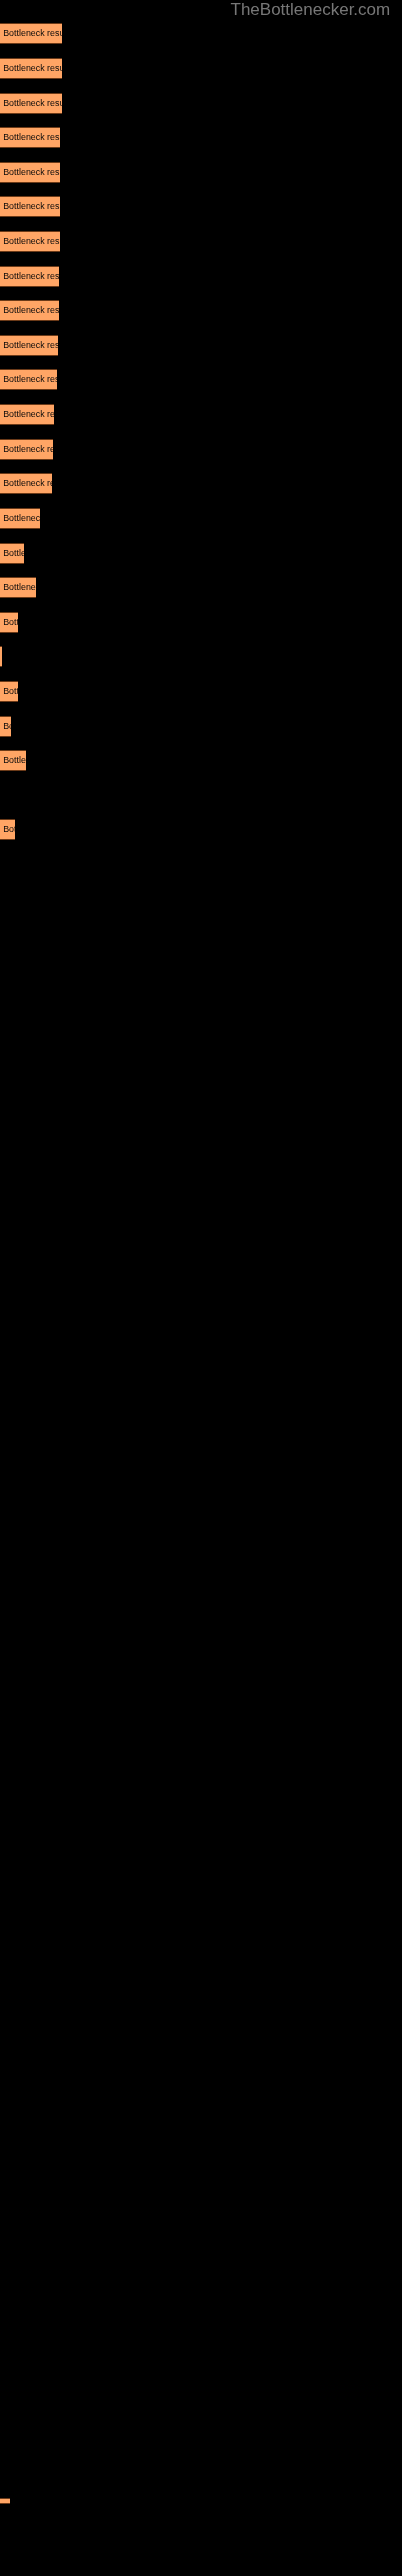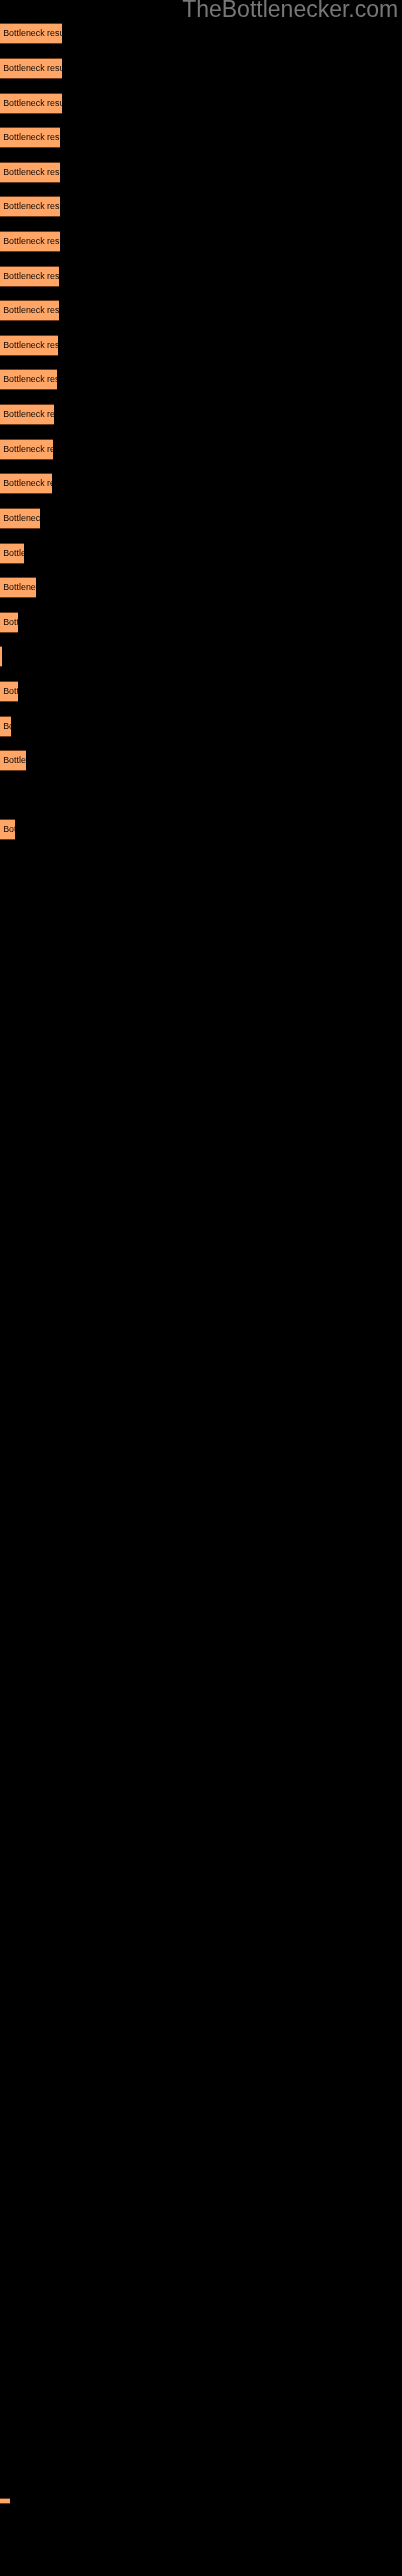--- a/index.html
+++ b/index.html
@@ -16,26 +16,25 @@
   }
   #watermark {
     position: absolute;
     top: 0px;
     left: 0px;
     width: 395px;
     text-align: right;
     padding-right: 4.8px;
     box-sizing: border-box;
     color: #777777;
-    font-size: 23px;
+    font-size: 17px;
     font-family: "Liberation Sans", sans-serif;
     letter-spacing: 0px;
     line-height: 19.3px;
     white-space: nowrap;
-    margin-left: 8px;
   }
   #chart {
     position: absolute;
     top: 0;
     left: 0;
     width: 403px;
     height: 2576px;
   }
   .bar {
     position: absolute;

